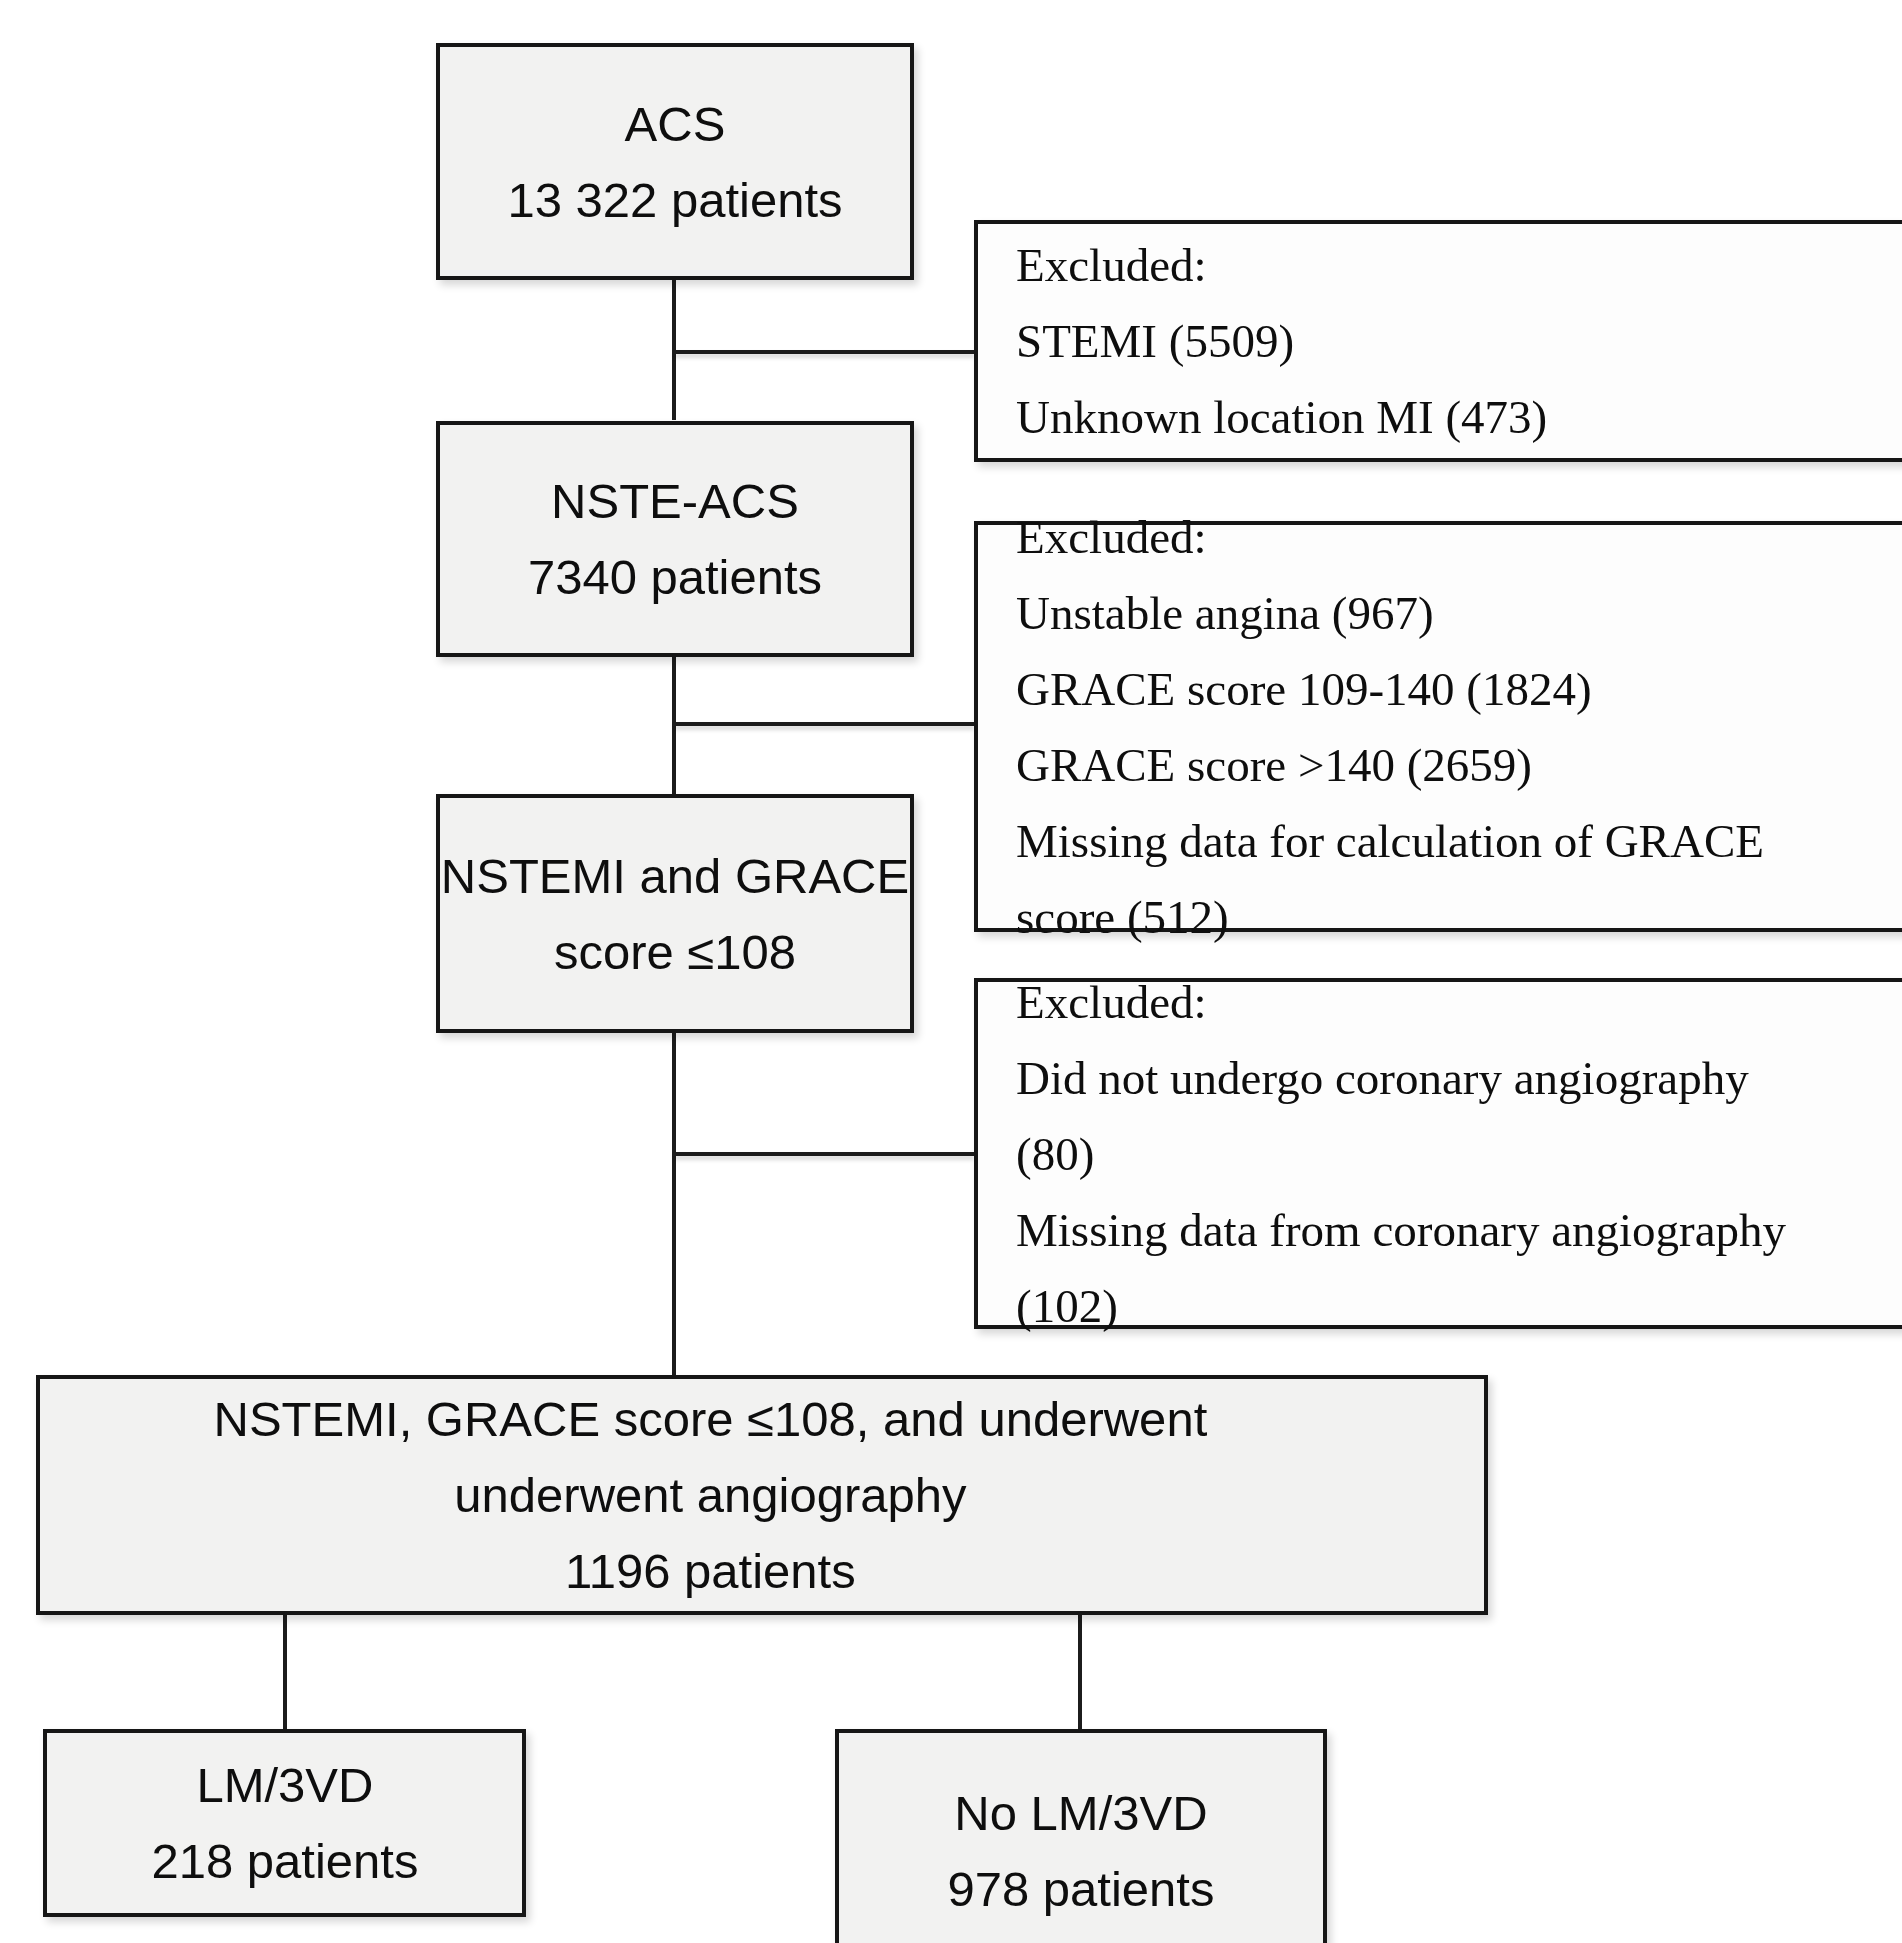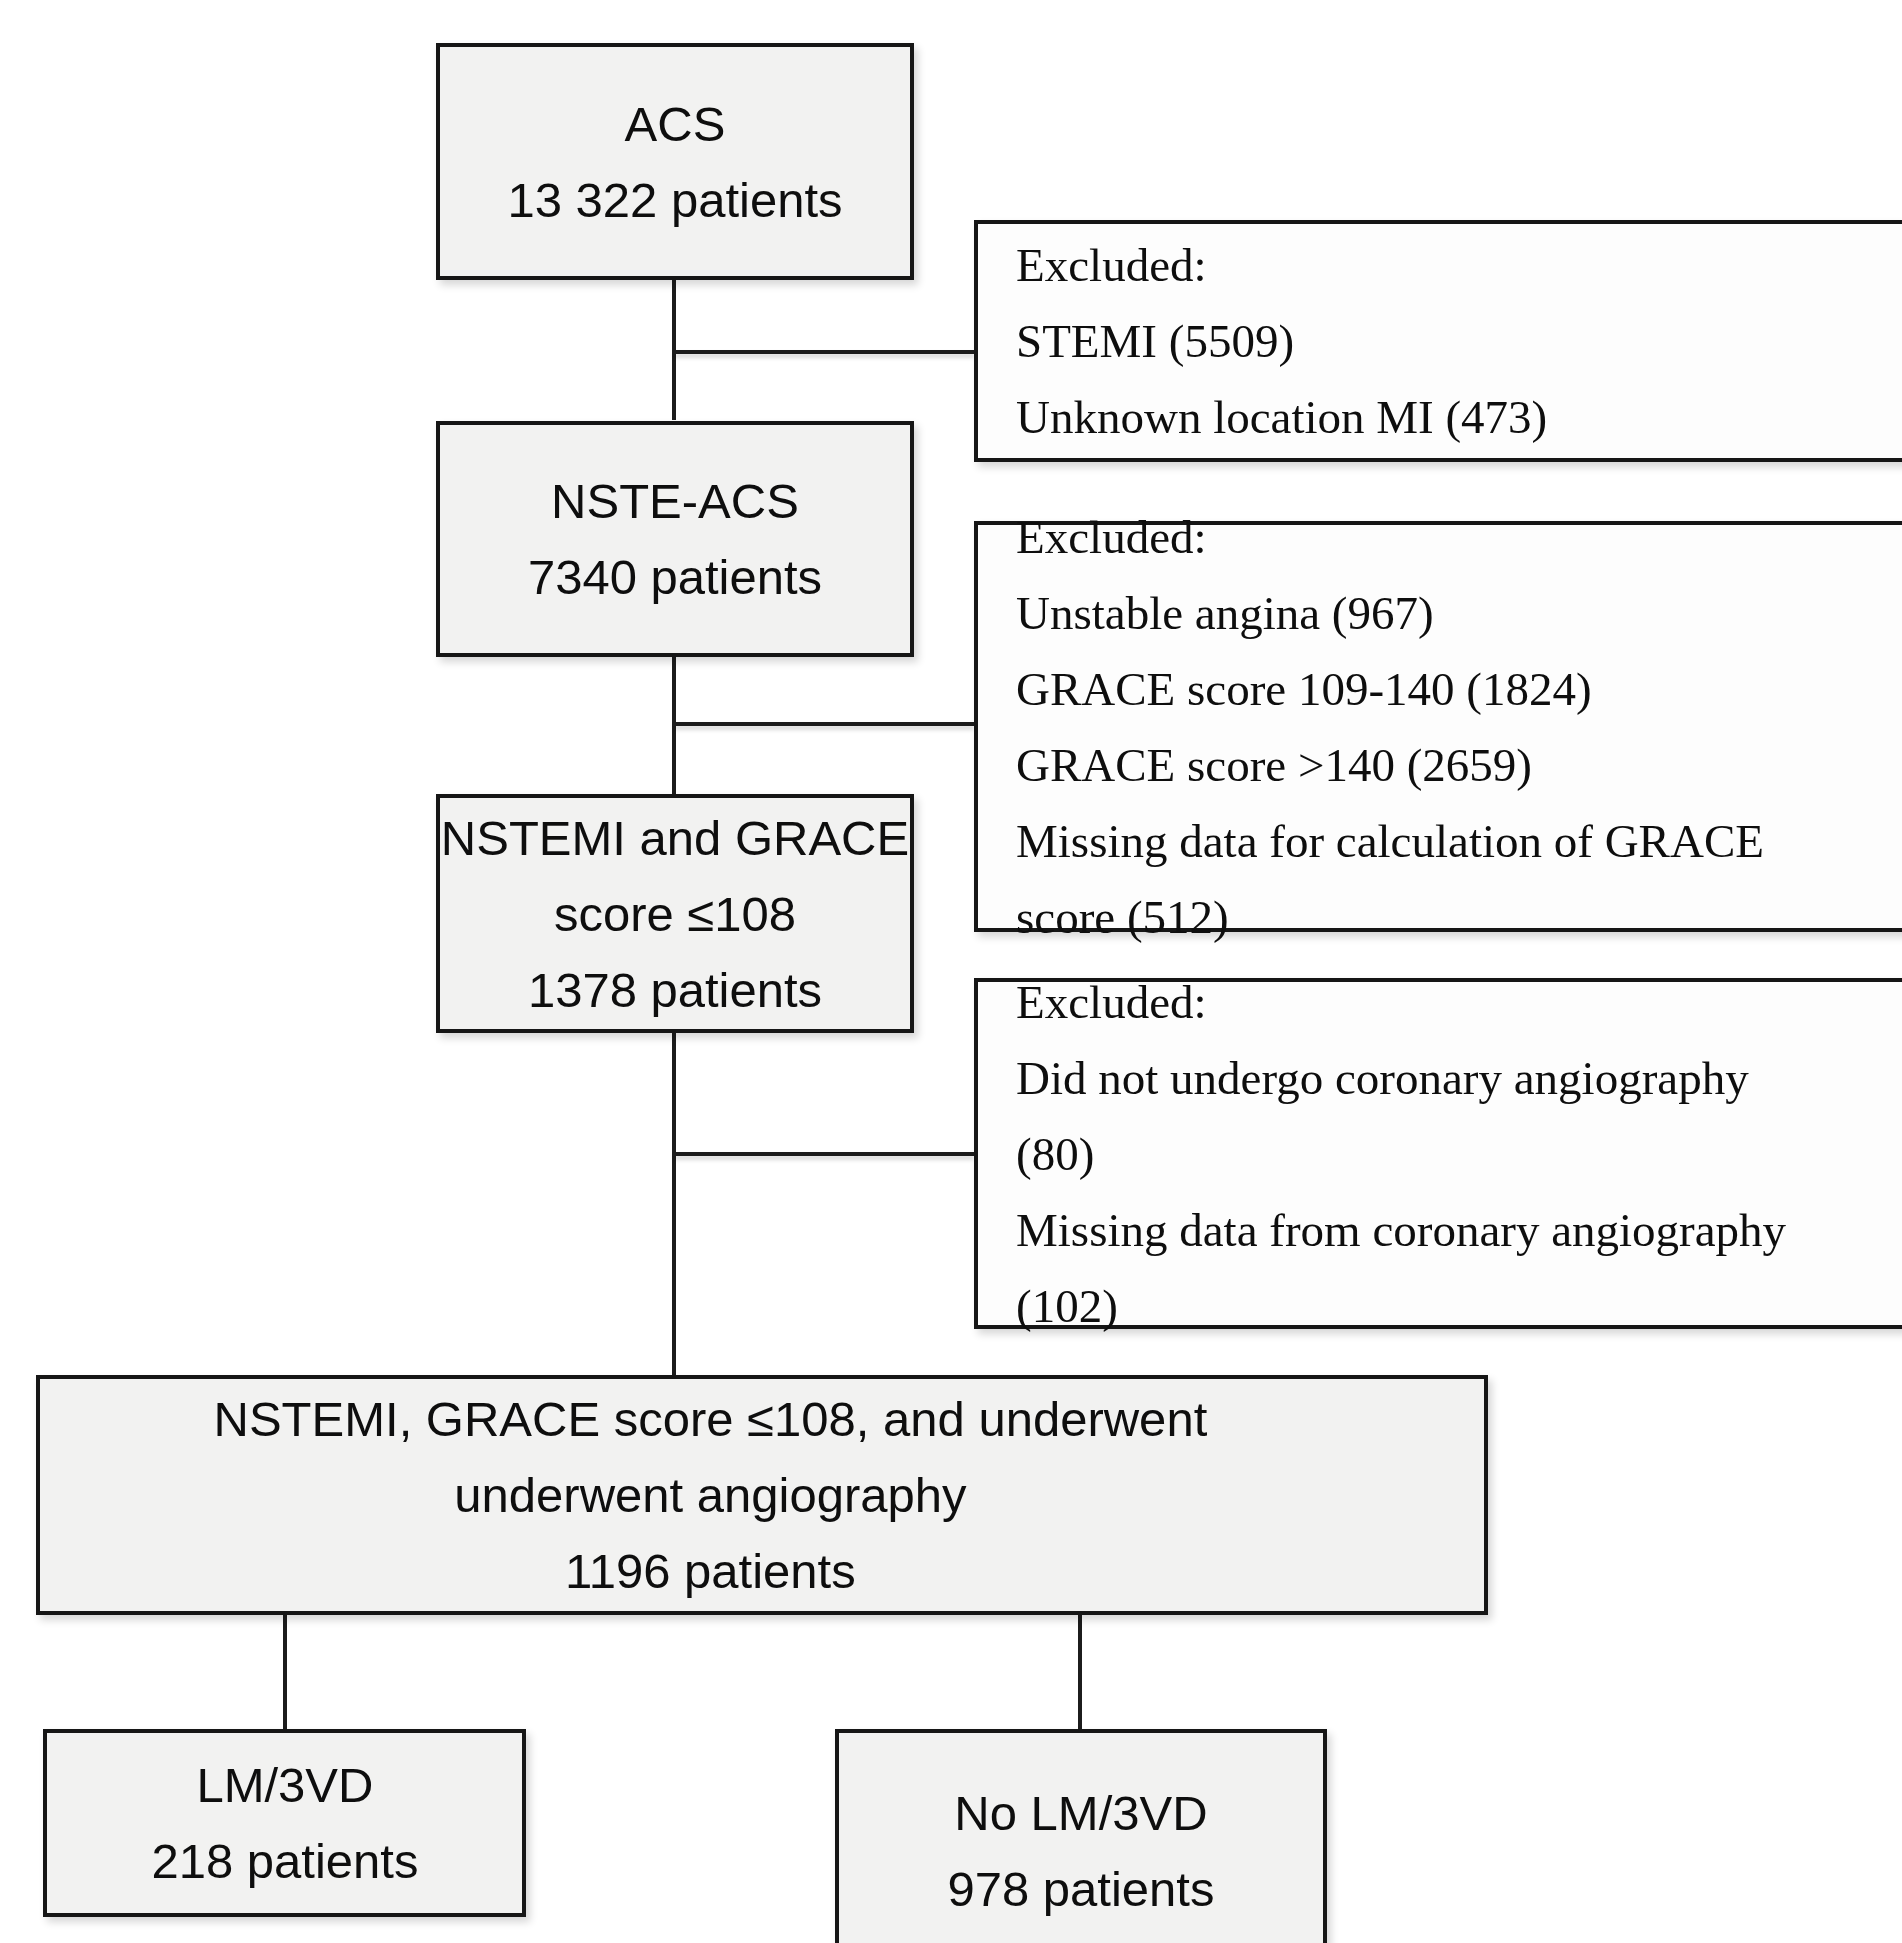--- a/index.html
+++ b/index.html
@@ -62,21 +62,20 @@
   </div>
 
   <div class="box flow" style="left:404px;top:389px;width:478px;height:236px;">
     <div class="bl">NSTE-ACS</div>
     <div class="bl">7340 patients</div>
   </div>
 
   <div class="box flow" style="left:404px;top:762px;width:478px;height:239px;">
     <div class="bl">NSTEMI and GRACE</div>
     <div class="bl">score ≤108</div>
-    <div class="bl">1378 patients</div>
   </div>
 
   <div class="box flow shiftL" style="left:4.4px;top:1343px;width:1452px;height:240px;">
     <div class="bl">NSTEMI, GRACE score ≤108, and underwent</div>
     <div class="bl">underwent angiography</div>
     <div class="bl">1196 patients</div>
   </div>
 
   <div class="box flow" style="left:11.4px;top:1697px;width:483px;height:188px;">
     <div class="bl">LM/3VD</div>

